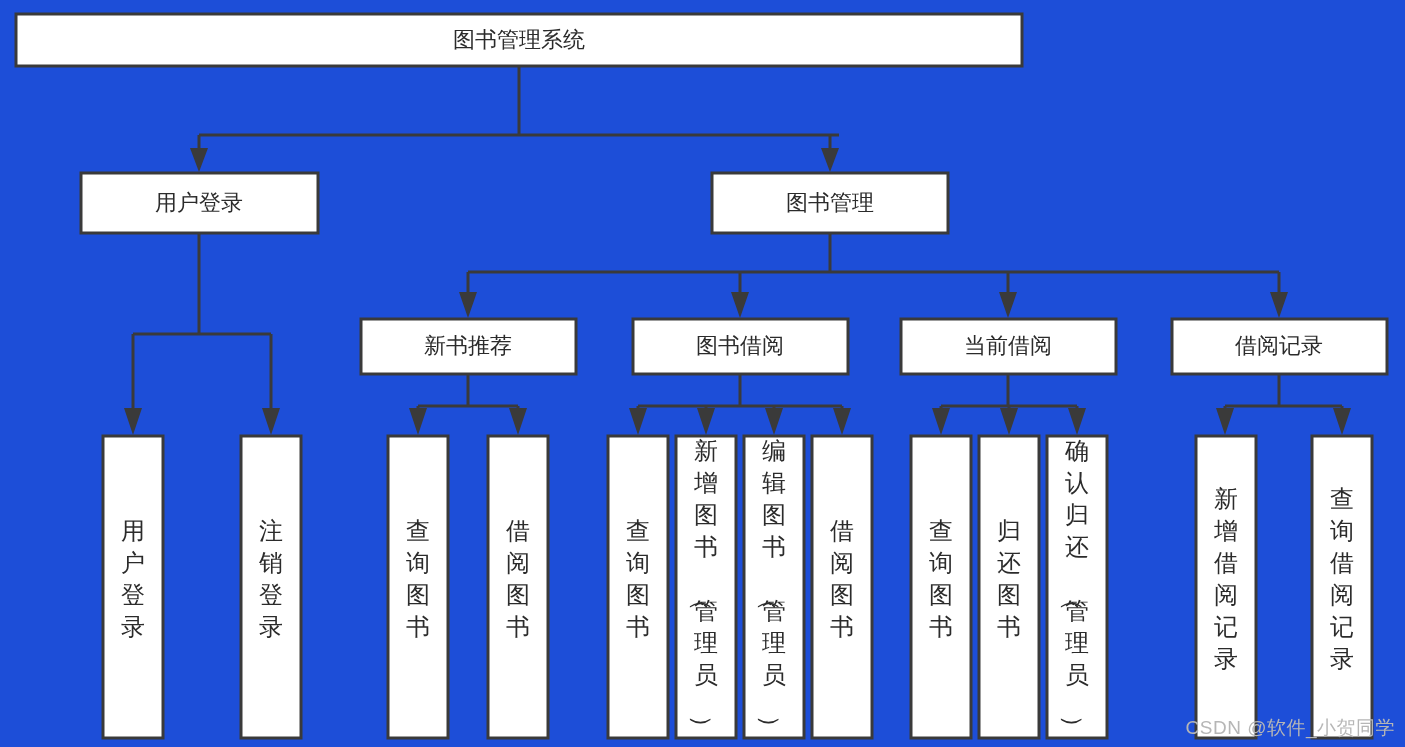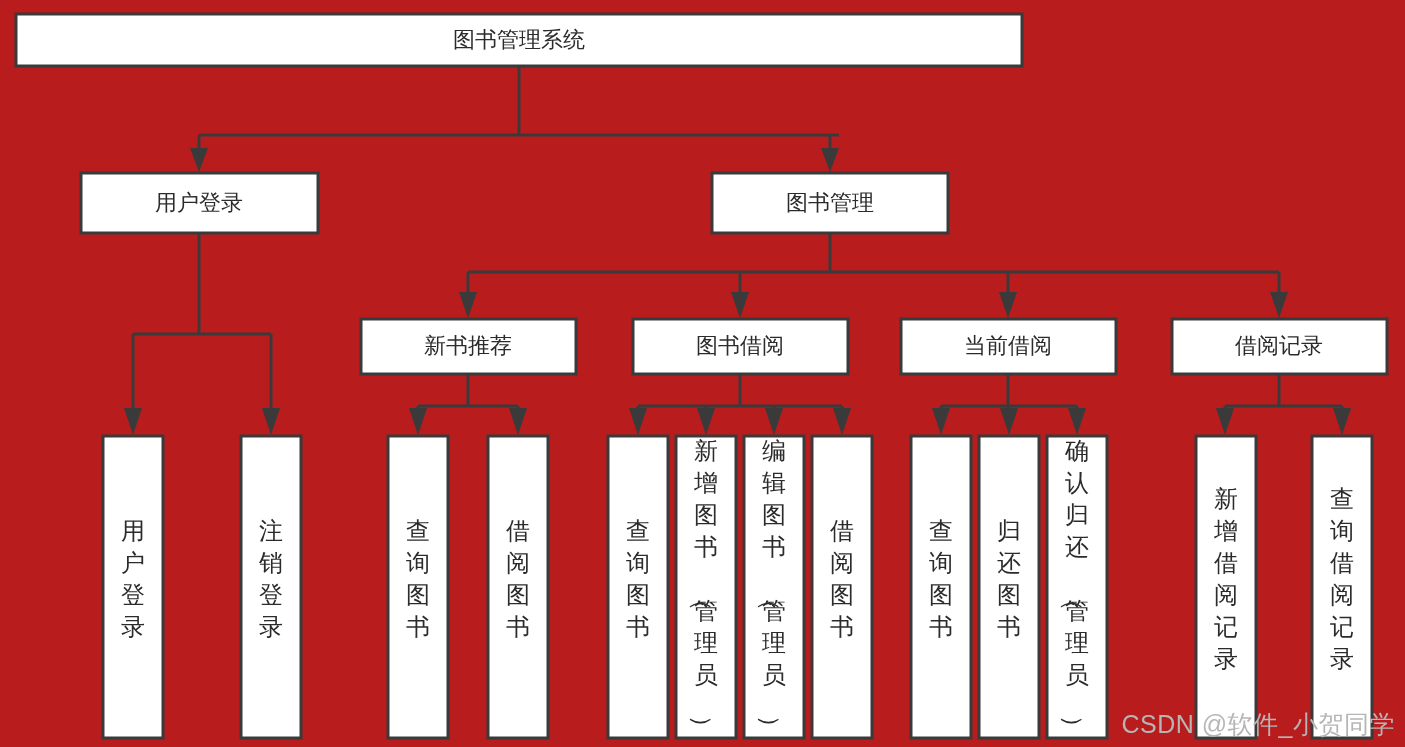--- a/index.html
+++ b/index.html
@@ -11,21 +11,21 @@
   body {
     width: 1405px;
     height: 747px;
     font-family: "Liberation Sans", "DejaVu Sans", sans-serif;
     overflow: hidden;
   }
   #diagram-root {
     position: relative;
     width: 1405px;
     height: 747px;
-    background: #b91c1c;
+    background: #1d4ed8;
   }
   svg#tree-svg {
     position: absolute;
     left: 0;
     top: 0;
     width: 1405px;
     height: 747px;
     display: block;
   }
   .node-box {
@@ -54,21 +54,21 @@
     font-family: "Liberation Sans", "DejaVu Sans", sans-serif;
     font-size: 24px;
     fill: #2b2b2b;
     text-anchor: middle;
   }
   .watermark {
     position: absolute;
     right: 10px;
     bottom: 6px;
     font-family: "Liberation Sans", "DejaVu Sans", sans-serif;
-    font-size: 25px;
+    font-size: 19px;
     color: #b6b6b6;
     letter-spacing: 0.5px;
     white-space: nowrap;
     user-select: none;
   }
 </style>
 </head>
 <body>
 
 <div id="diagram-root">

